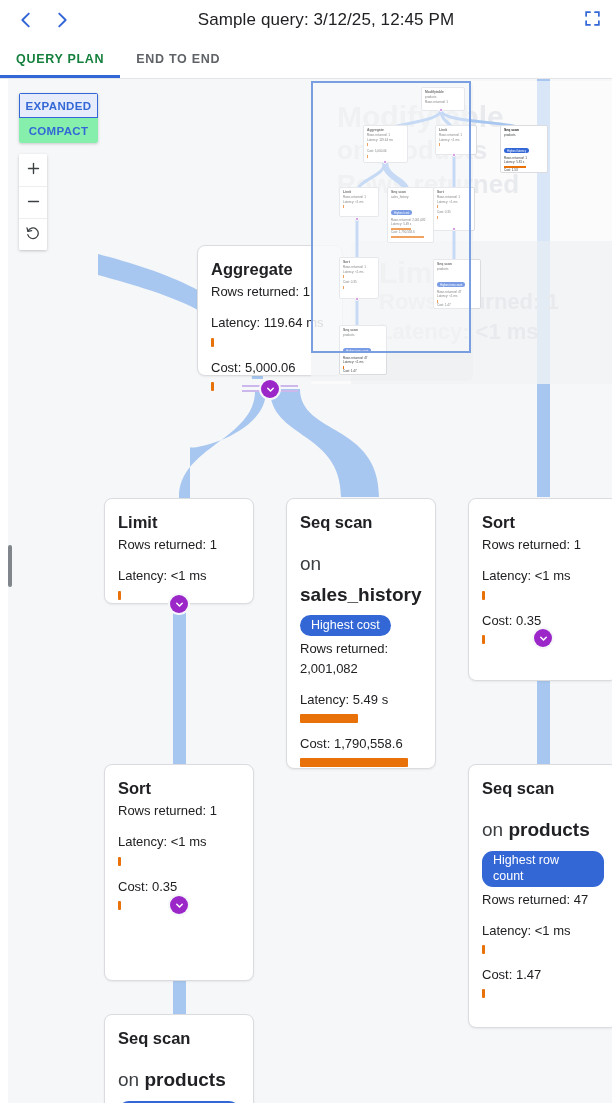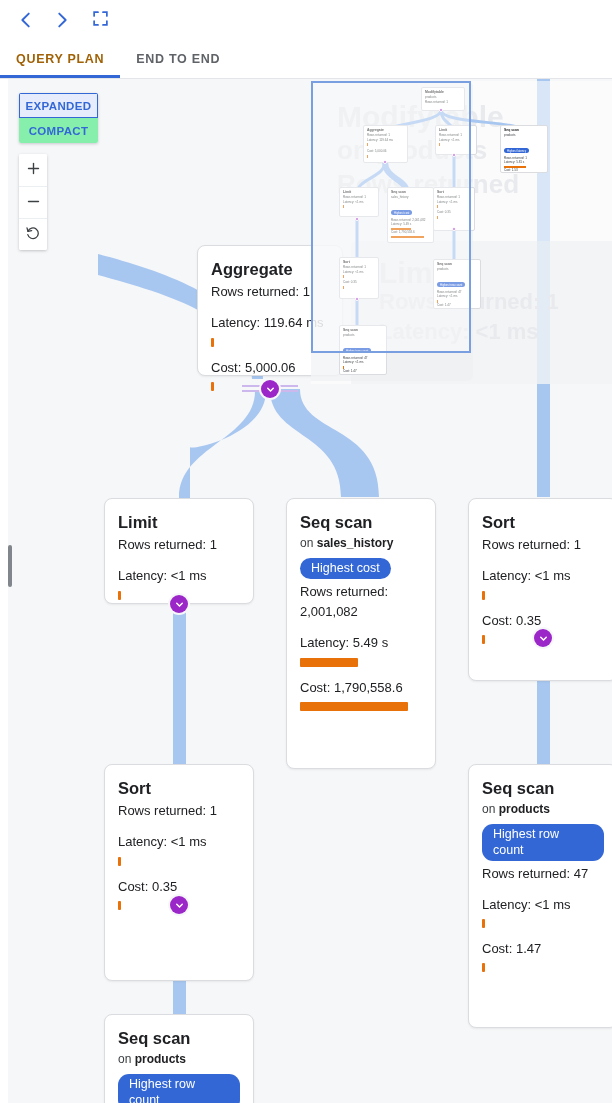--- a/index.html
+++ b/index.html
@@ -34,21 +34,21 @@
   .tabs {
     position:absolute; left:0; top:40px; width:612px; height:39px;
     display:flex; align-items:stretch; background:#fff;
     border-bottom:1px solid #e3e5e8;
   }
   .tab {
     display:flex; align-items:center; justify-content:center;
     font-size:12.5px; font-weight:600; letter-spacing:.7px;
     color:#5f6368; cursor:pointer; padding:0 16px; position:relative;
   }
-  .tab.active { color:#a16207;align-items:center; }
+  .tab.active { color:#15803d;align-items:center; }
   .tab.active::after {
     content:""; position:absolute; left:0; right:0; bottom:0; height:3px; background:#3367d6;
   }
 
   
   .canvas {
     position:absolute; left:8px; top:79px; width:612px; height:1024px;
     background:#f6f7f9; overflow:hidden;
   }
   .edges { position:absolute; left:0; top:0; width:612px; height:1024px; }
@@ -117,21 +117,21 @@
   }
 
   
   .node {
     position:absolute; background:#fff;
     border:1px solid #dadce0; border-radius:8px;
     padding:12px 13px 14px 13px; z-index:20;
     box-shadow:0 1px 2px rgba(60,64,67,.08);
   }
   .node-title { font-size:16.5px; font-weight:700; color:#202124; line-height:1.35; }
-  .node-sub { font-size:12px; color:#3c4043; line-height:1.6; margin-top:1px; }
+  .node-sub { font-size:19px; color:#3c4043; line-height:1.6; margin-top:16px; }
   .node-sub b { font-weight:700; color:#202124; }
   .node-row { font-size:13px; color:#202124; line-height:1.55; font-weight:400; }
   .node-row.rows { margin-top:2px; }
   .node-row.gap { margin-top:11px; }
   .badge {
     display:inline-block; background:#3367d6; color:#fff;
     font-size:12.5px; font-weight:400; border-radius:11px;
     padding:2.5px 11px; margin:5px 0 3px 0; line-height:1.25;
   }
   .bar { height:9px; background:#e8710a; margin-top:4px; border-radius:1px; }
@@ -173,20 +173,21 @@
           </svg>
       </span>
     </div>
     <div class="nav-btn">
       <span>
         <svg width="22" height="22" viewBox="0 0 24 24" fill="none" stroke="currentColor" stroke-width="2.1" stroke-linecap="round" stroke-linejoin="round">
             <polyline points="9 5 16 12 9 19"></polyline>
           </svg>
       </span>
     </div>
+    <div class="header-title">Sample query: 3/12/25, 12:45 PM</div>
     <div class="fs-btn">
       <span>
         <svg width="17" height="17" viewBox="0 0 24 24" fill="none" stroke="currentColor" stroke-width="2.4" stroke-linecap="round">
           <polyline points="3 8.5 3 3 8.5 3"></polyline>
             <polyline points="15.5 3 21 3 21 8.5"></polyline>
           <polyline points="21 15.5 21 21 15.5 21"></polyline>
             <polyline points="8.5 21 3 21 3 15.5"></polyline>
         </svg>
       </span>
     </div>

